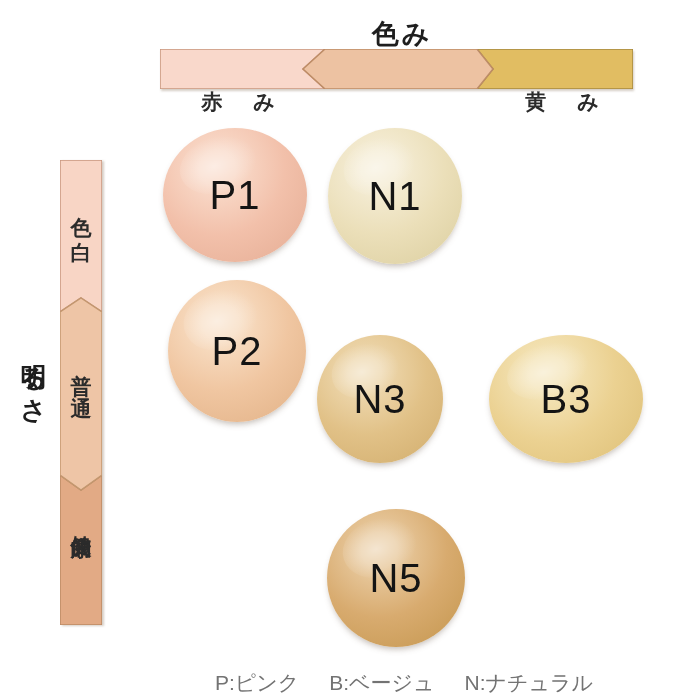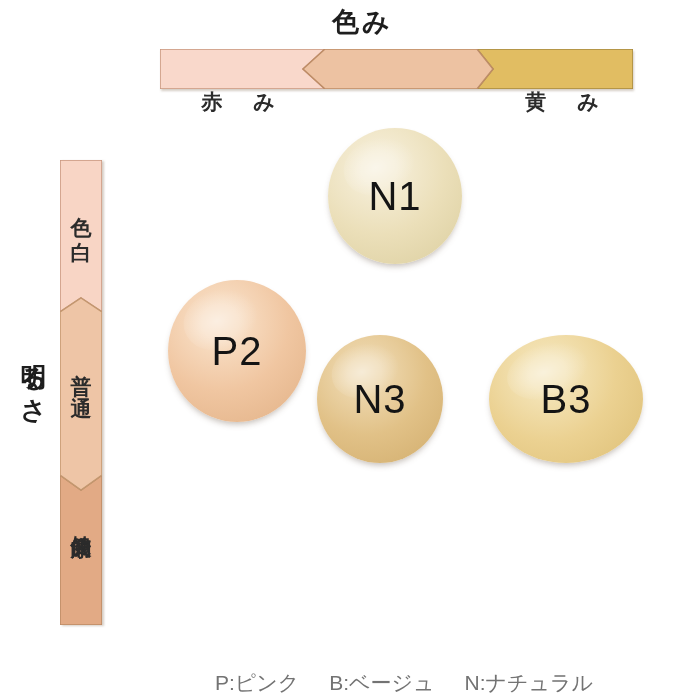--- a/index.html
+++ b/index.html
@@ -6,21 +6,21 @@
   .stage{
     position:relative;width:700px;height:700px;background:#ffffff;overflow:hidden;
     font-family:"Liberation Sans","DejaVu Sans",sans-serif;color:#222;
   }
   
   .h-bar{position:absolute;left:160px;top:49px;width:473px;height:40px;
          filter:drop-shadow(1px 2px 1px rgba(150,130,110,0.40));}
   .v-bar{position:absolute;left:60px;top:160px;width:42px;height:465px;
          filter:drop-shadow(2px 1px 1px rgba(150,130,110,0.40));}
   
-  .h-axis-title{position:absolute;left:332px;top:4px;width:140px;text-align:left;
+  .h-axis-title{position:absolute;left:332px;top:16px;width:140px;text-align:center;
     font-size:27px;font-weight:bold;letter-spacing:3px;color:#1e1e1e;}
   .v-axis-title{position:absolute;left:17px;top:345px;
     writing-mode:vertical-rl;text-orientation:upright;
     font-size:26px;font-weight:bold;letter-spacing:3px;color:#1e1e1e;}
   
   .h-seg-label{position:absolute;top:49px;height:40px;line-height:40px;text-align:center;
     font-size:21px;font-weight:bold;letter-spacing:5px;color:#2b2b2b;white-space:nowrap;margin-top:33px;}
   .h-seg-label.red{left:163px;width:155px;}
   .h-seg-label.normal{left:312px;width:175px;}
   .h-seg-label.yellow{left:487px;width:155px;}
@@ -72,32 +72,38 @@
   <svg class="v-bar" viewBox="60 160 42 465" preserveAspectRatio="none">
     <polygon points="60,160 102,160 102,312 81,298 60,312" stroke-width="1.5" fill="#f8d5c5" stroke="#c8967f"></polygon>
     <polygon points="60,475 81,490 102,475 102,625 60,625" stroke-width="1.5" fill="#e2aa85" stroke="#bc8a64"></polygon>
     <polygon points="81,298 102,312 102,475 81,490 60,475 60,312" stroke-width="1.5" fill="#eec5a6" stroke="#c3976f"></polygon>
   </svg>
   <div class="v-seg-label fair">色白</div>
   <div class="v-seg-label normal">普通</div>
   <div class="v-seg-label healthy">健康的</div>
 
   <div class="swatch-layer">
+      <div class="swatch" style="left: 163px; top: 128px; width: 144px; height: 134px; --base: #f2c0aa; --light: #f9dac9; --dark: #e5ad94;">
+        <span class="swatch-label">P1</span>
+      </div>
       <div class="swatch" style="left: 328px; top: 128px; width: 134px; height: 136px; --base: #ebdfb9; --light: #f5edd6; --dark: #dccfa0;">
         <span class="swatch-label">N1</span>
       </div>
       <div class="swatch" style="left: 168px; top: 280px; width: 138px; height: 142px; --base: #f0c6a1; --light: #f8dec4; --dark: #e2b287;">
         <span class="swatch-label">P2</span>
       </div>
       <div class="swatch" style="left: 317px; top: 335px; width: 126px; height: 128px; --base: #e1c187; --light: #eed8af; --dark: #d2ae6e;">
         <span class="swatch-label">N3</span>
       </div>
       <div class="swatch" style="left: 489px; top: 335px; width: 154px; height: 128px; --base: #ebd191; --light: #f4e4b8; --dark: #dec077;">
         <span class="swatch-label">B3</span>
       </div>
+      <div class="swatch" style="left: 327px; top: 509px; width: 138px; height: 138px; --base: #d8ab6f; --light: #e9cba1; --dark: #c5974f;">
+        <span class="swatch-label">N5</span>
+      </div>
     </div>
 
   <div class="legend">
     <span>P:ピンク</span>
     <span>B:ベージュ</span>
     <span>N:ナチュラル</span>
   </div>
 
 </div>
 

